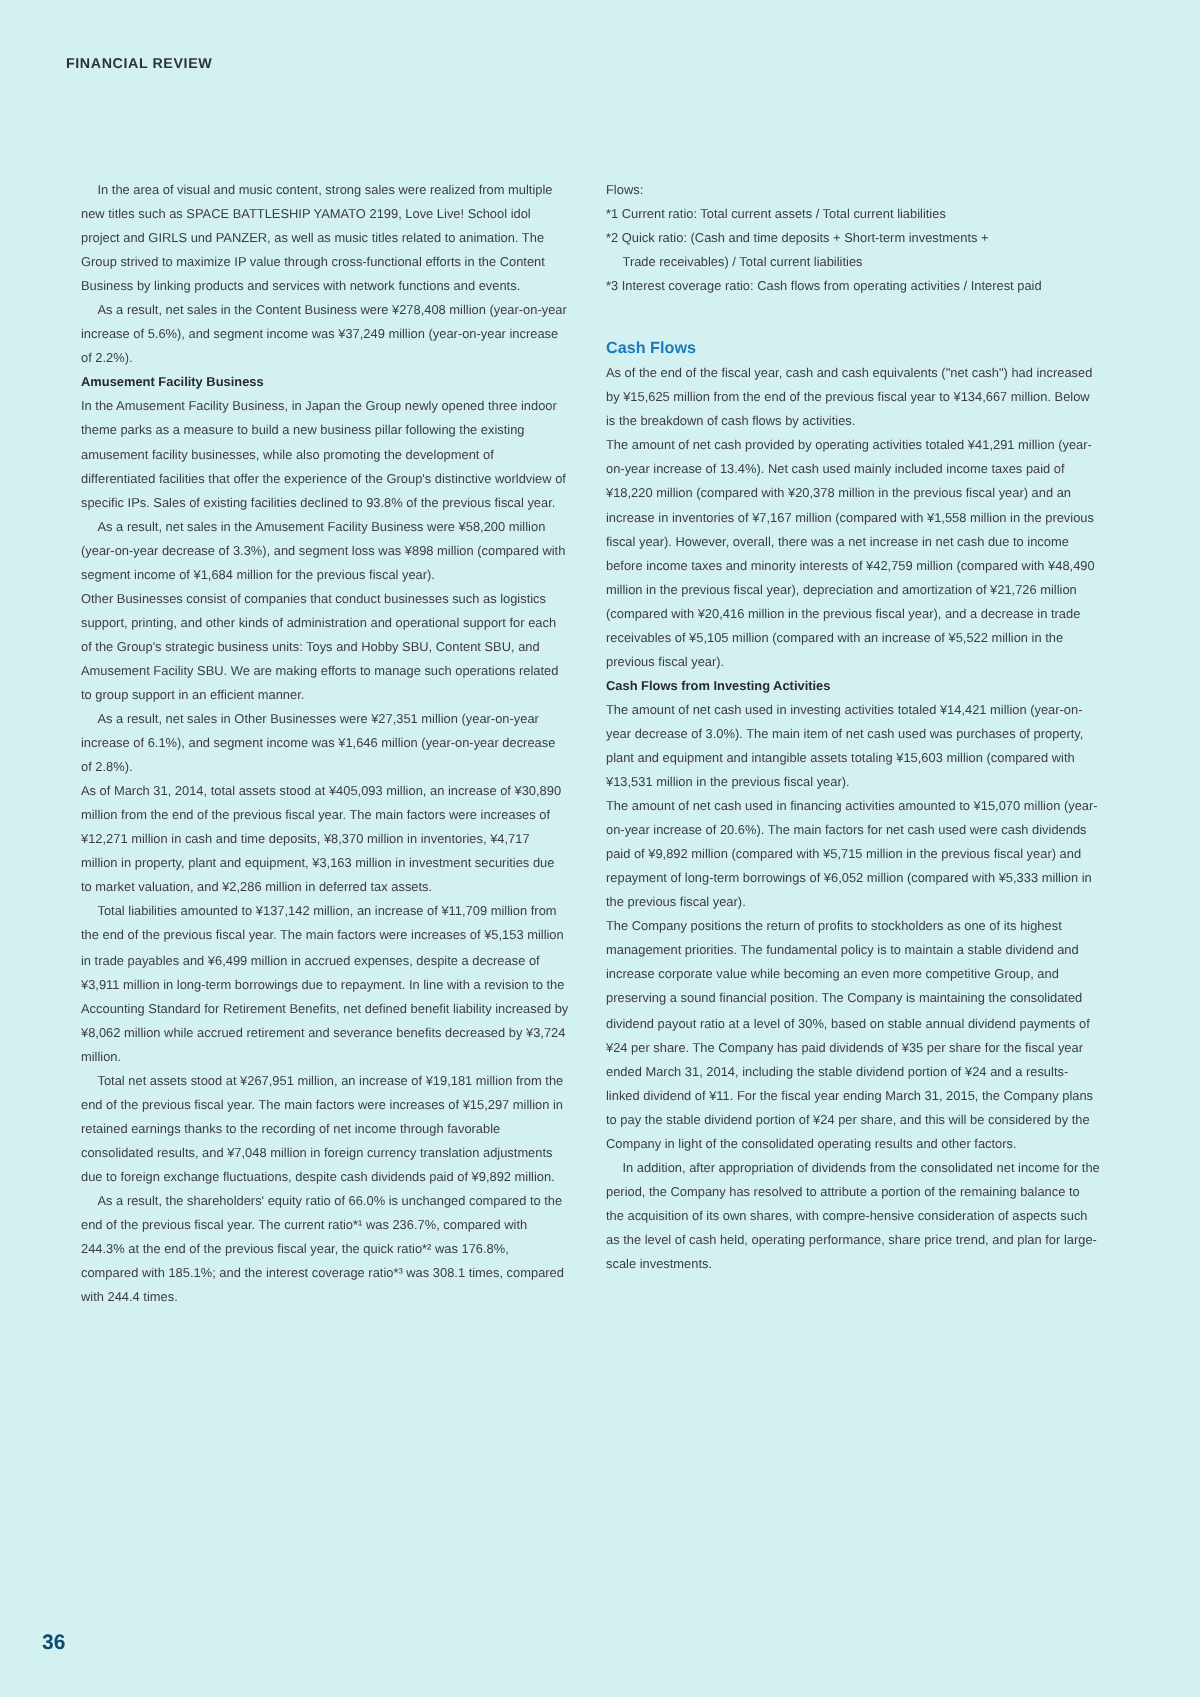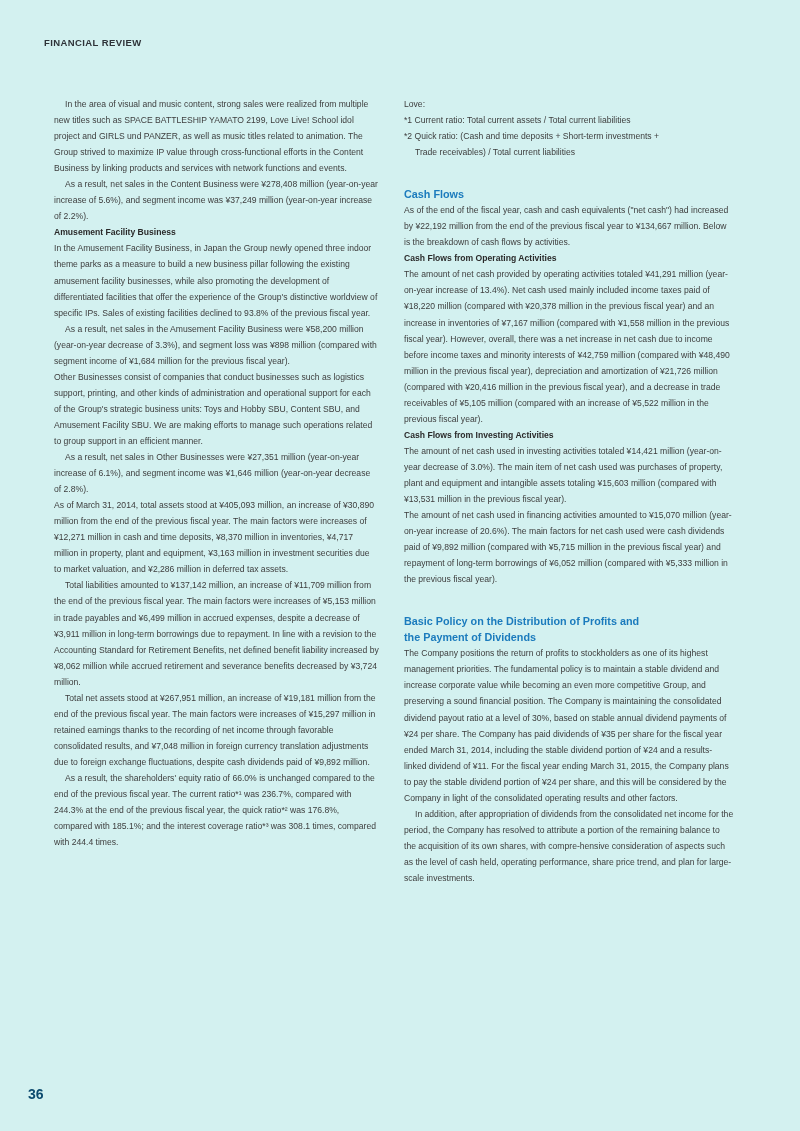--- a/index.html
+++ b/index.html
@@ -5,21 +5,21 @@
   html, body { margin: 0; padding: 0; }
   body {
     width: 800px; height: 1131px; background: #d3f1f0;
     font-family: "Liberation Sans", sans-serif; color: #3d3d3d;
     position: relative; overflow: hidden;
   }
   .header-label {
     position: absolute; left: 44px; top: 37px;
     font-size: 9.5px; font-weight: bold; letter-spacing: 0.4px; color: #2e3338;
   }
-  .col { position: absolute; top: 96px; width: 325px; font-size: 8.6px; line-height: 16.05px; }
+  .col { position: absolute; top: 118px; width: 325px; font-size: 8.6px; line-height: 16.05px; }
   .col-left { left: 54px; }
   .col-right { left: 404px; width: 330px; }
   p { margin: 0; }
   .indent { text-indent: 11px; }
   .sub { font-weight: bold; color: #2a2a2a; margin-top: 0; }
   .h2 { color: #1b7bbd; font-weight: bold; font-size: 10.8px; line-height: 16px; margin-top: 26px; }
   .notes p { line-height: 16.05px; }
   .note-item { padding-left: 11px; text-indent: -11px; }
   .note-cont { padding-left: 11px; }
   .page-number {
@@ -44,35 +44,34 @@
   <p class="indent">As a result, net sales in Other Businesses were ¥27,351 million (year-on-year increase of 6.1%), and segment income was ¥1,646 million (year-on-year decrease of 2.8%).</p>
 
   <p>As of March 31, 2014, total assets stood at ¥405,093 million, an increase of ¥30,890 million from the end of the previous fiscal year. The main factors were increases of ¥12,271 million in cash and time deposits, ¥8,370 million in inventories, ¥4,717 million in property, plant and equipment, ¥3,163 million in investment securities due to market valuation, and ¥2,286 million in deferred tax assets.</p>
   <p class="indent">Total liabilities amounted to ¥137,142 million, an increase of ¥11,709 million from the end of the previous fiscal year. The main factors were increases of ¥5,153 million in trade payables and ¥6,499 million in accrued expenses, despite a decrease of ¥3,911 million in long-term borrowings due to repayment. In line with a revision to the Accounting Standard for Retirement Benefits, net defined benefit liability increased by ¥8,062 million while accrued retirement and severance benefits decreased by ¥3,724 million.</p>
   <p class="indent">Total net assets stood at ¥267,951 million, an increase of ¥19,181 million from the end of the previous fiscal year. The main factors were increases of ¥15,297 million in retained earnings thanks to the recording of net income through favorable consolidated results, and ¥7,048 million in foreign currency translation adjustments due to foreign exchange fluctuations, despite cash dividends paid of ¥9,892 million.</p>
   <p class="indent">As a result, the shareholders' equity ratio of 66.0% is unchanged compared to the end of the previous fiscal year. The current ratio*¹ was 236.7%, compared with 244.3% at the end of the previous fiscal year, the quick ratio*² was 176.8%, compared with 185.1%; and the interest coverage ratio*³ was 308.1 times, compared with 244.4 times.</p>
 </div>
 
 <div class="col col-right">
   <div class="notes">
-    <p>Love:</p>
+    <p>Flows:</p>
     <p class="note-item">*1 Current ratio: Total current assets / Total current liabilities</p>
     <p class="note-item">*2 Quick ratio: (Cash and time deposits + Short-term investments +</p>
     <p class="note-cont">Trade receivables) / Total current liabilities</p>
+    <p class="note-item">*3 Interest coverage ratio: Cash flows from operating activities / Interest paid</p>
   </div>
 
   <p class="h2">Cash Flows</p>
-  <p>As of the end of the fiscal year, cash and cash equivalents ("net cash") had increased by ¥22,192 million from the end of the previous fiscal year to ¥134,667 million. Below is the breakdown of cash flows by activities.</p>
+  <p>As of the end of the fiscal year, cash and cash equivalents ("net cash") had increased by ¥15,625 million from the end of the previous fiscal year to ¥134,667 million. Below is the breakdown of cash flows by activities.</p>
 
-  <p class="sub">Cash Flows from Operating Activities</p>
   <p>The amount of net cash provided by operating activities totaled ¥41,291 million (year-on-year increase of 13.4%). Net cash used mainly included income taxes paid of ¥18,220 million (compared with ¥20,378 million in the previous fiscal year) and an increase in inventories of ¥7,167 million (compared with ¥1,558 million in the previous fiscal year). However, overall, there was a net increase in net cash due to income before income taxes and minority interests of ¥42,759 million (compared with ¥48,490 million in the previous fiscal year), depreciation and amortization of ¥21,726 million (compared with ¥20,416 million in the previous fiscal year), and a decrease in trade receivables of ¥5,105 million (compared with an increase of ¥5,522 million in the previous fiscal year).</p>
 
   <p class="sub">Cash Flows from Investing Activities</p>
   <p>The amount of net cash used in investing activities totaled ¥14,421 million (year-on-year decrease of 3.0%). The main item of net cash used was purchases of property, plant and equipment and intangible assets totaling ¥15,603 million (compared with ¥13,531 million in the previous fiscal year).</p>
 
   <p>The amount of net cash used in financing activities amounted to ¥15,070 million (year-on-year increase of 20.6%). The main factors for net cash used were cash dividends paid of ¥9,892 million (compared with ¥5,715 million in the previous fiscal year) and repayment of long-term borrowings of ¥6,052 million (compared with ¥5,333 million in the previous fiscal year).</p>
 
-  <p class="h2" style="width:250px">Basic Policy on the Distribution of Profits and the Payment of Dividends</p>
   <p>The Company positions the return of profits to stockholders as one of its highest management priorities. The fundamental policy is to maintain a stable dividend and increase corporate value while becoming an even more competitive Group, and preserving a sound financial position. The Company is maintaining the consolidated dividend payout ratio at a level of 30%, based on stable annual dividend payments of ¥24 per share. The Company has paid dividends of ¥35 per share for the fiscal year ended March 31, 2014, including the stable dividend portion of ¥24 and a results-linked dividend of ¥11. For the fiscal year ending March 31, 2015, the Company plans to pay the stable dividend portion of ¥24 per share, and this will be considered by the Company in light of the consolidated operating results and other factors.</p>
   <p class="indent">In addition, after appropriation of dividends from the consolidated net income for the period, the Company has resolved to attribute a portion of the remaining balance to the acquisition of its own shares, with compre-hensive consideration of aspects such as the level of cash held, operating performance, share price trend, and plan for large-scale investments.</p>
 </div>
 
 <div class="page-number">36</div>
 
 </body></html>

